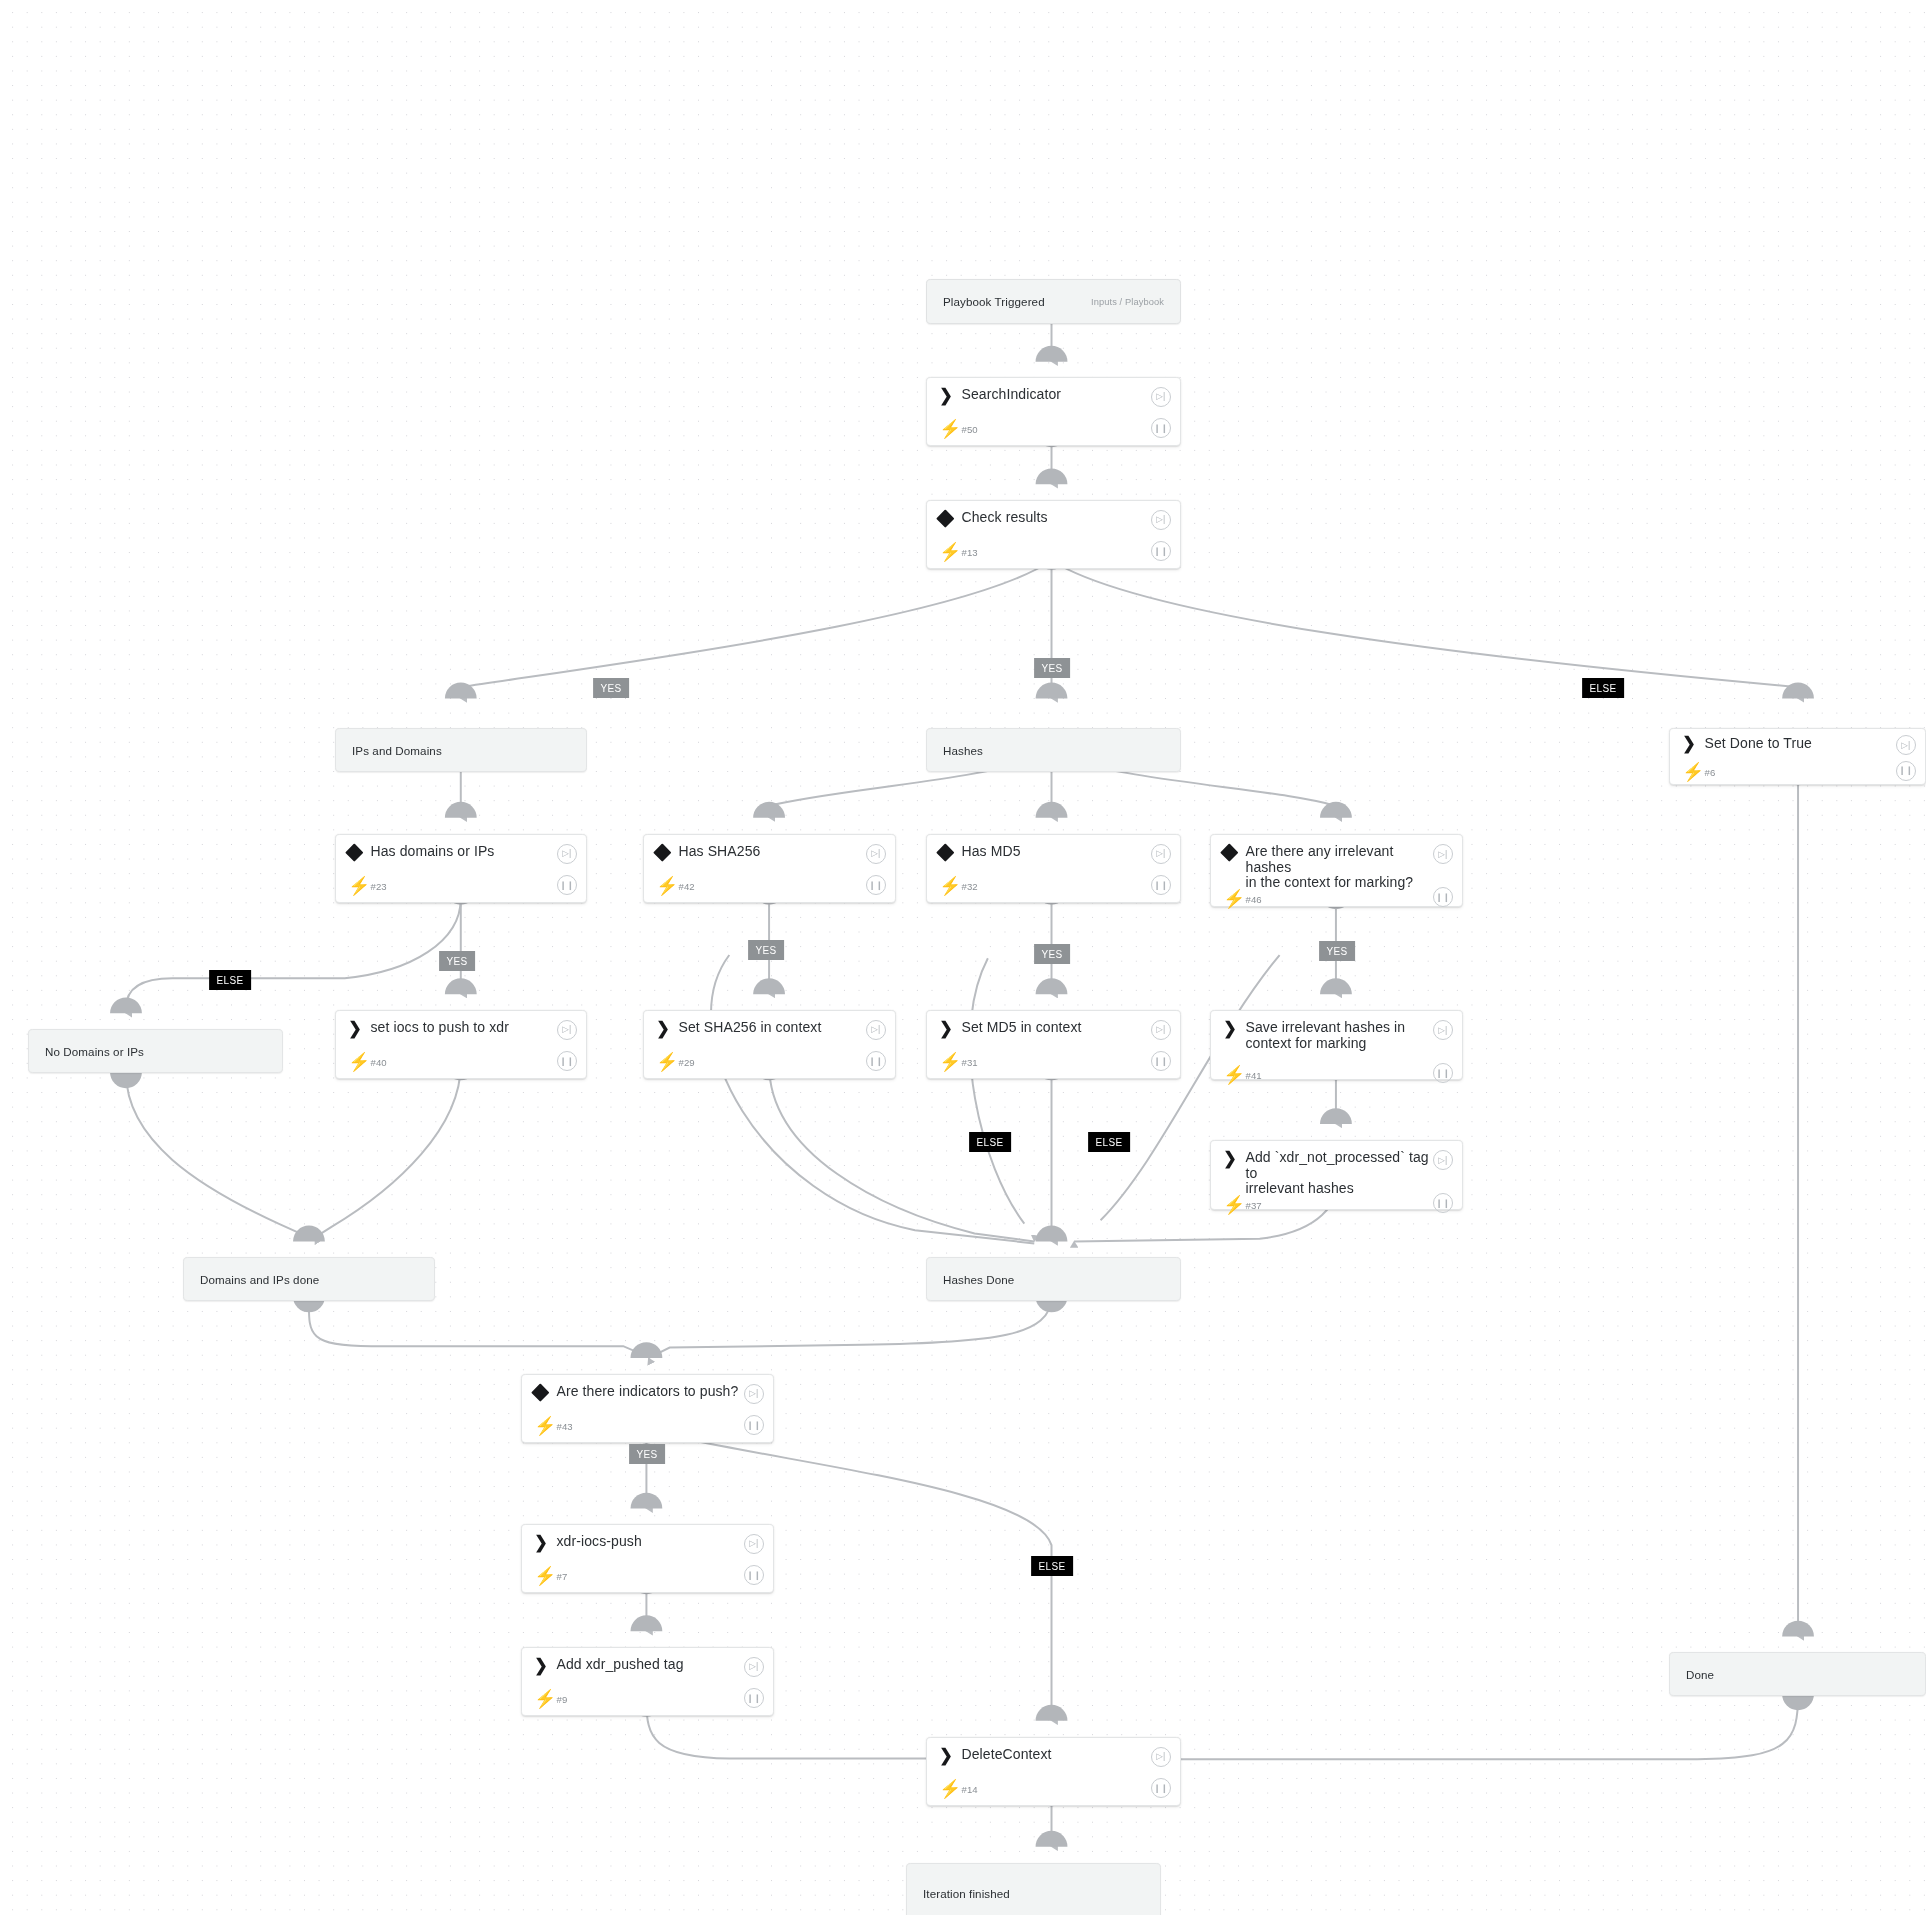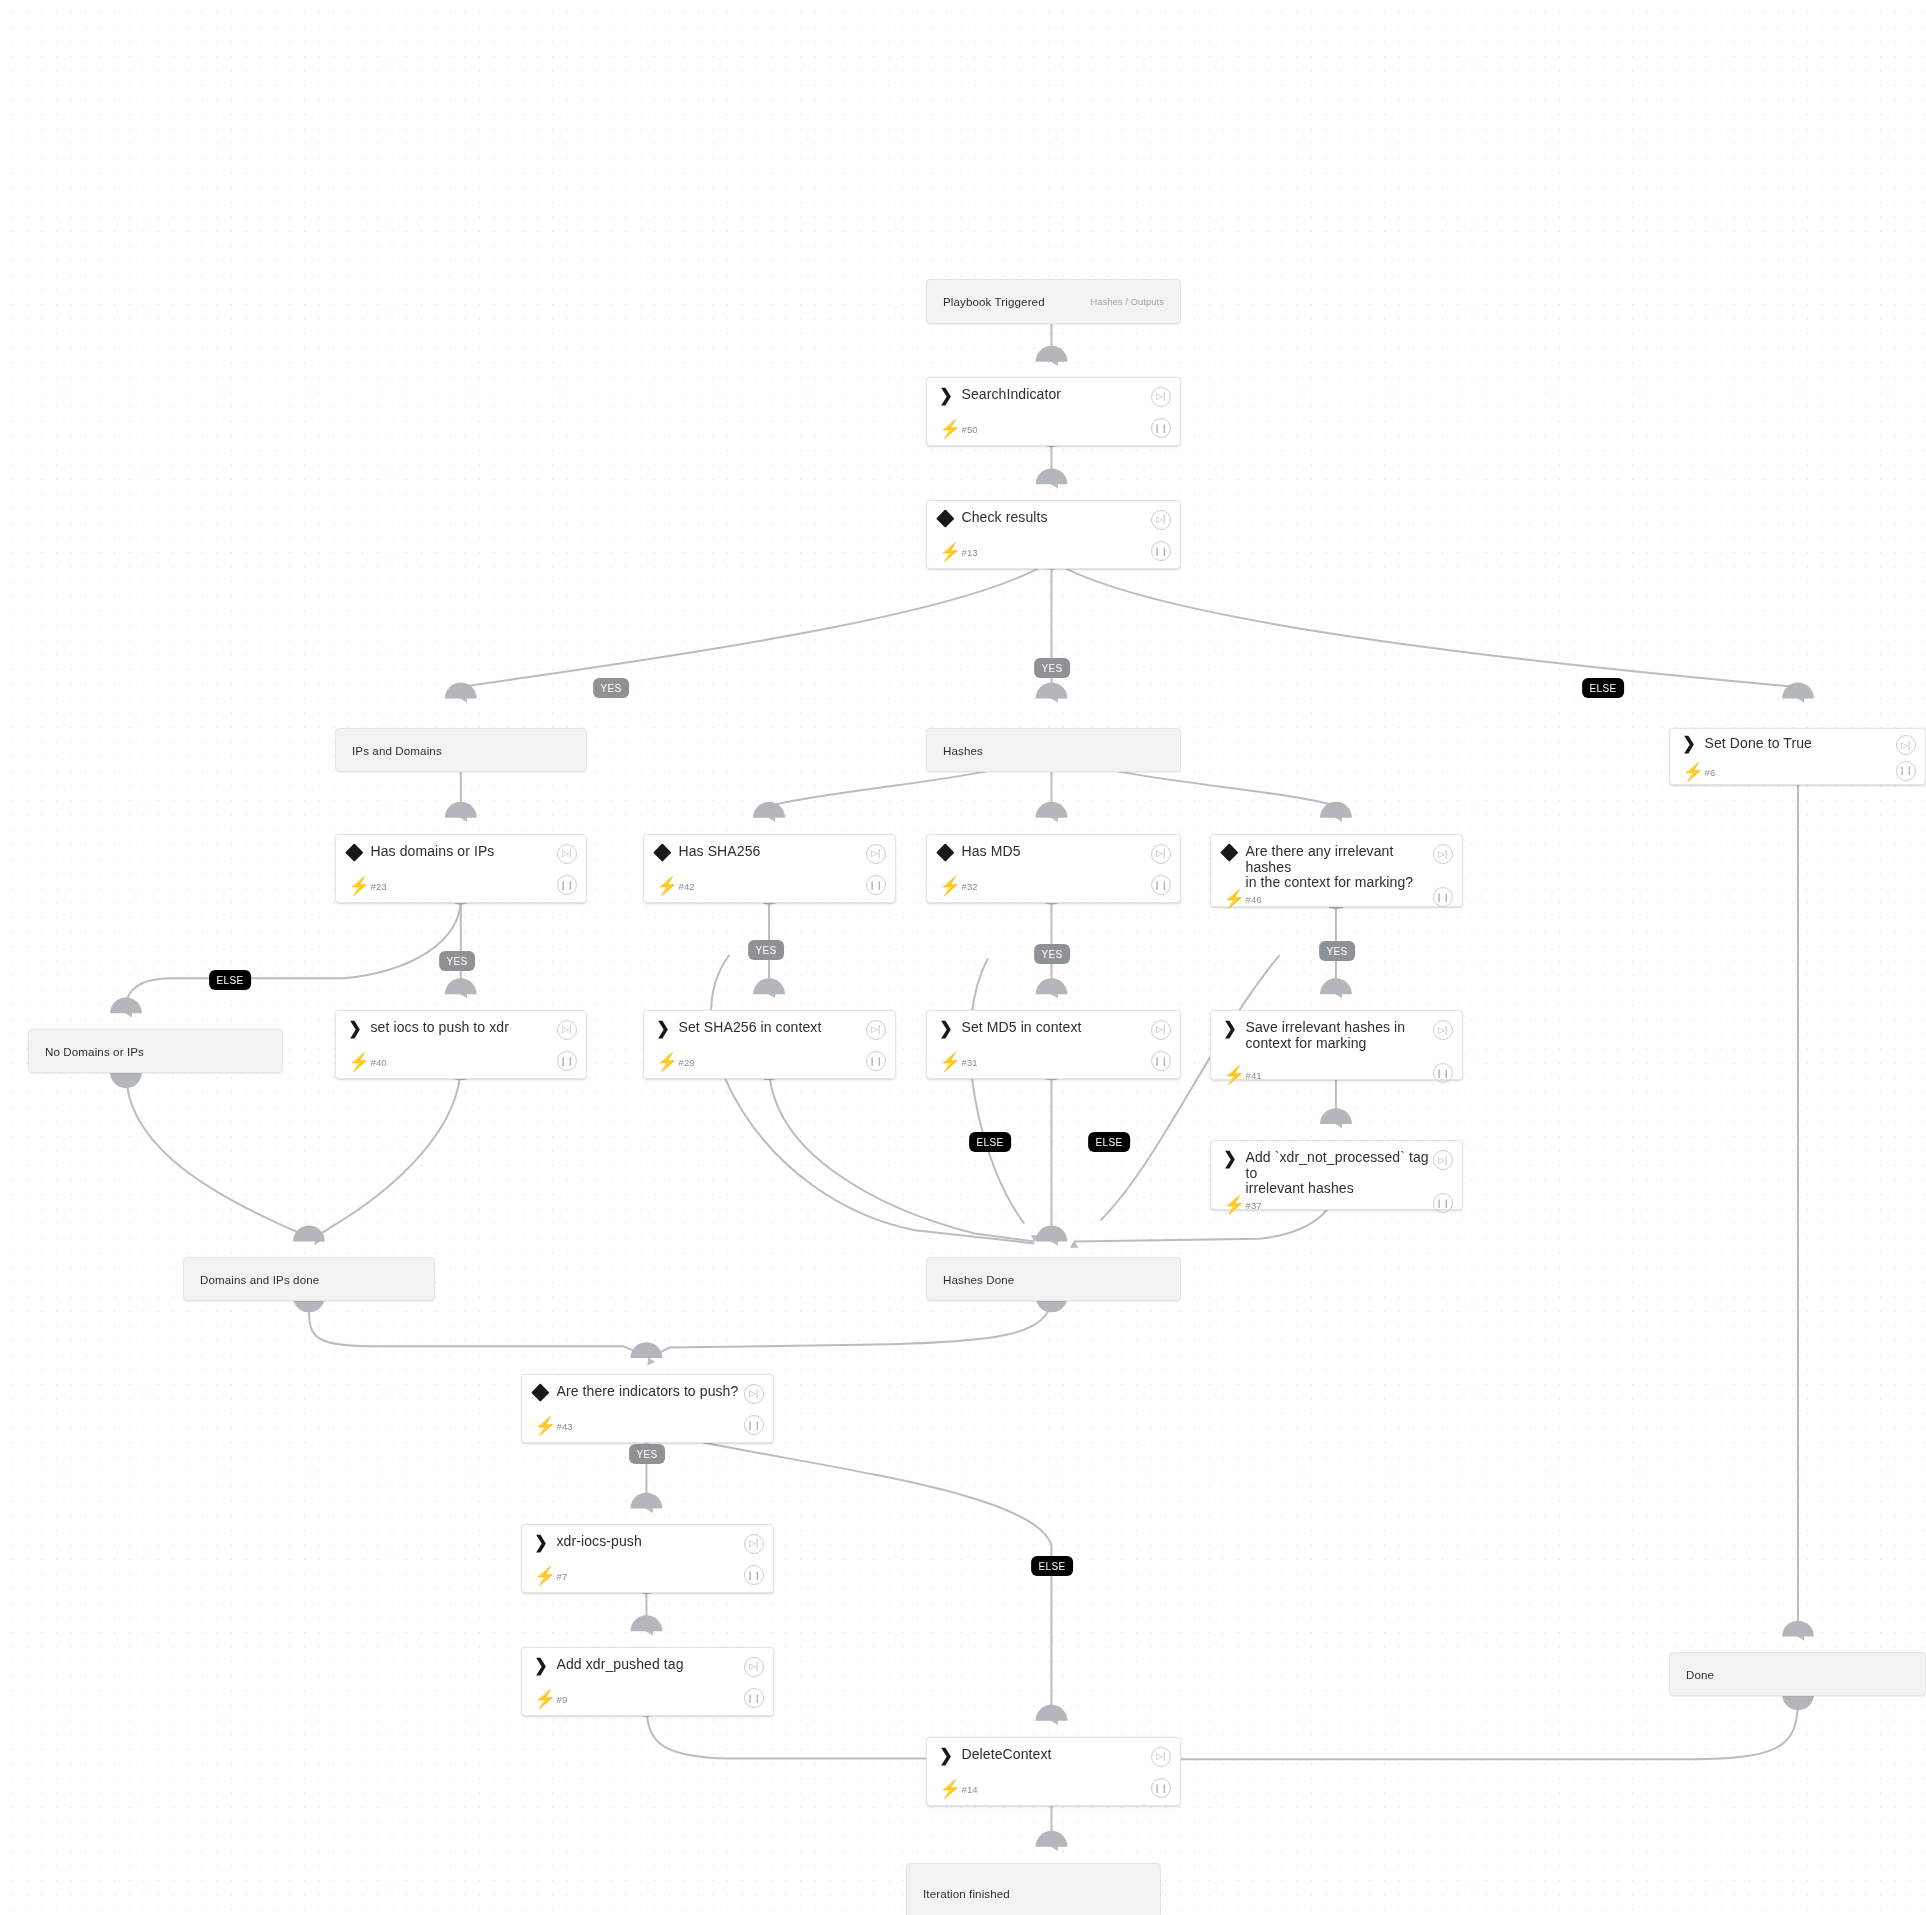--- a/index.html
+++ b/index.html
@@ -156,21 +156,21 @@
   .start-io {
     font-size: 9.3px;
     color: #9ba0a5;
     letter-spacing: 0.1px;
   }
 
   
   .pill {
     position: absolute;
     z-index: 8;
-    border-radius: 6px;
+    border-radius: 0;
     color: #ffffff;
     font-size: 10px;
     letter-spacing: 0.4px;
     display: flex;
     align-items: center;
     justify-content: center;
     height: 20px;
     padding: 0 7.3px;
     transform: translate(-50%, -50%);
   }
@@ -298,21 +298,21 @@
       <path d="M1562,2595 a24,24 0 0 1 48,0 z"></path>
       <path d="M1562,2700 a24,24 0 0 0 48,0 z"></path>
       <path d="M1562,2785 a24,24 0 0 1 48,0 z"></path>
       <path d="M1562,2875 a24,24 0 0 0 48,0 z"></path>
     </g>
   </svg>
 
   <div class="node start" style="left:926px; top:263px; width:255px; height:45px;">
     <div class="start-row">
       <span class="start-title">Playbook Triggered</span>
-      <span class="start-io">Hashes / Outputs</span>
+      <span class="start-io">Inputs / Playbook</span>
     </div>
   </div>
 
   <div class="node task" style="left:926px; top:361px; width:255px; height:69px;">
     <div class="task-top">
       <span class="type-icon">
           <span class="ico-chevron">❯</span>
         </span>
       <span class="task-title">SearchIndicator</span>
       <span class="ctrl skip">▷|</span>

